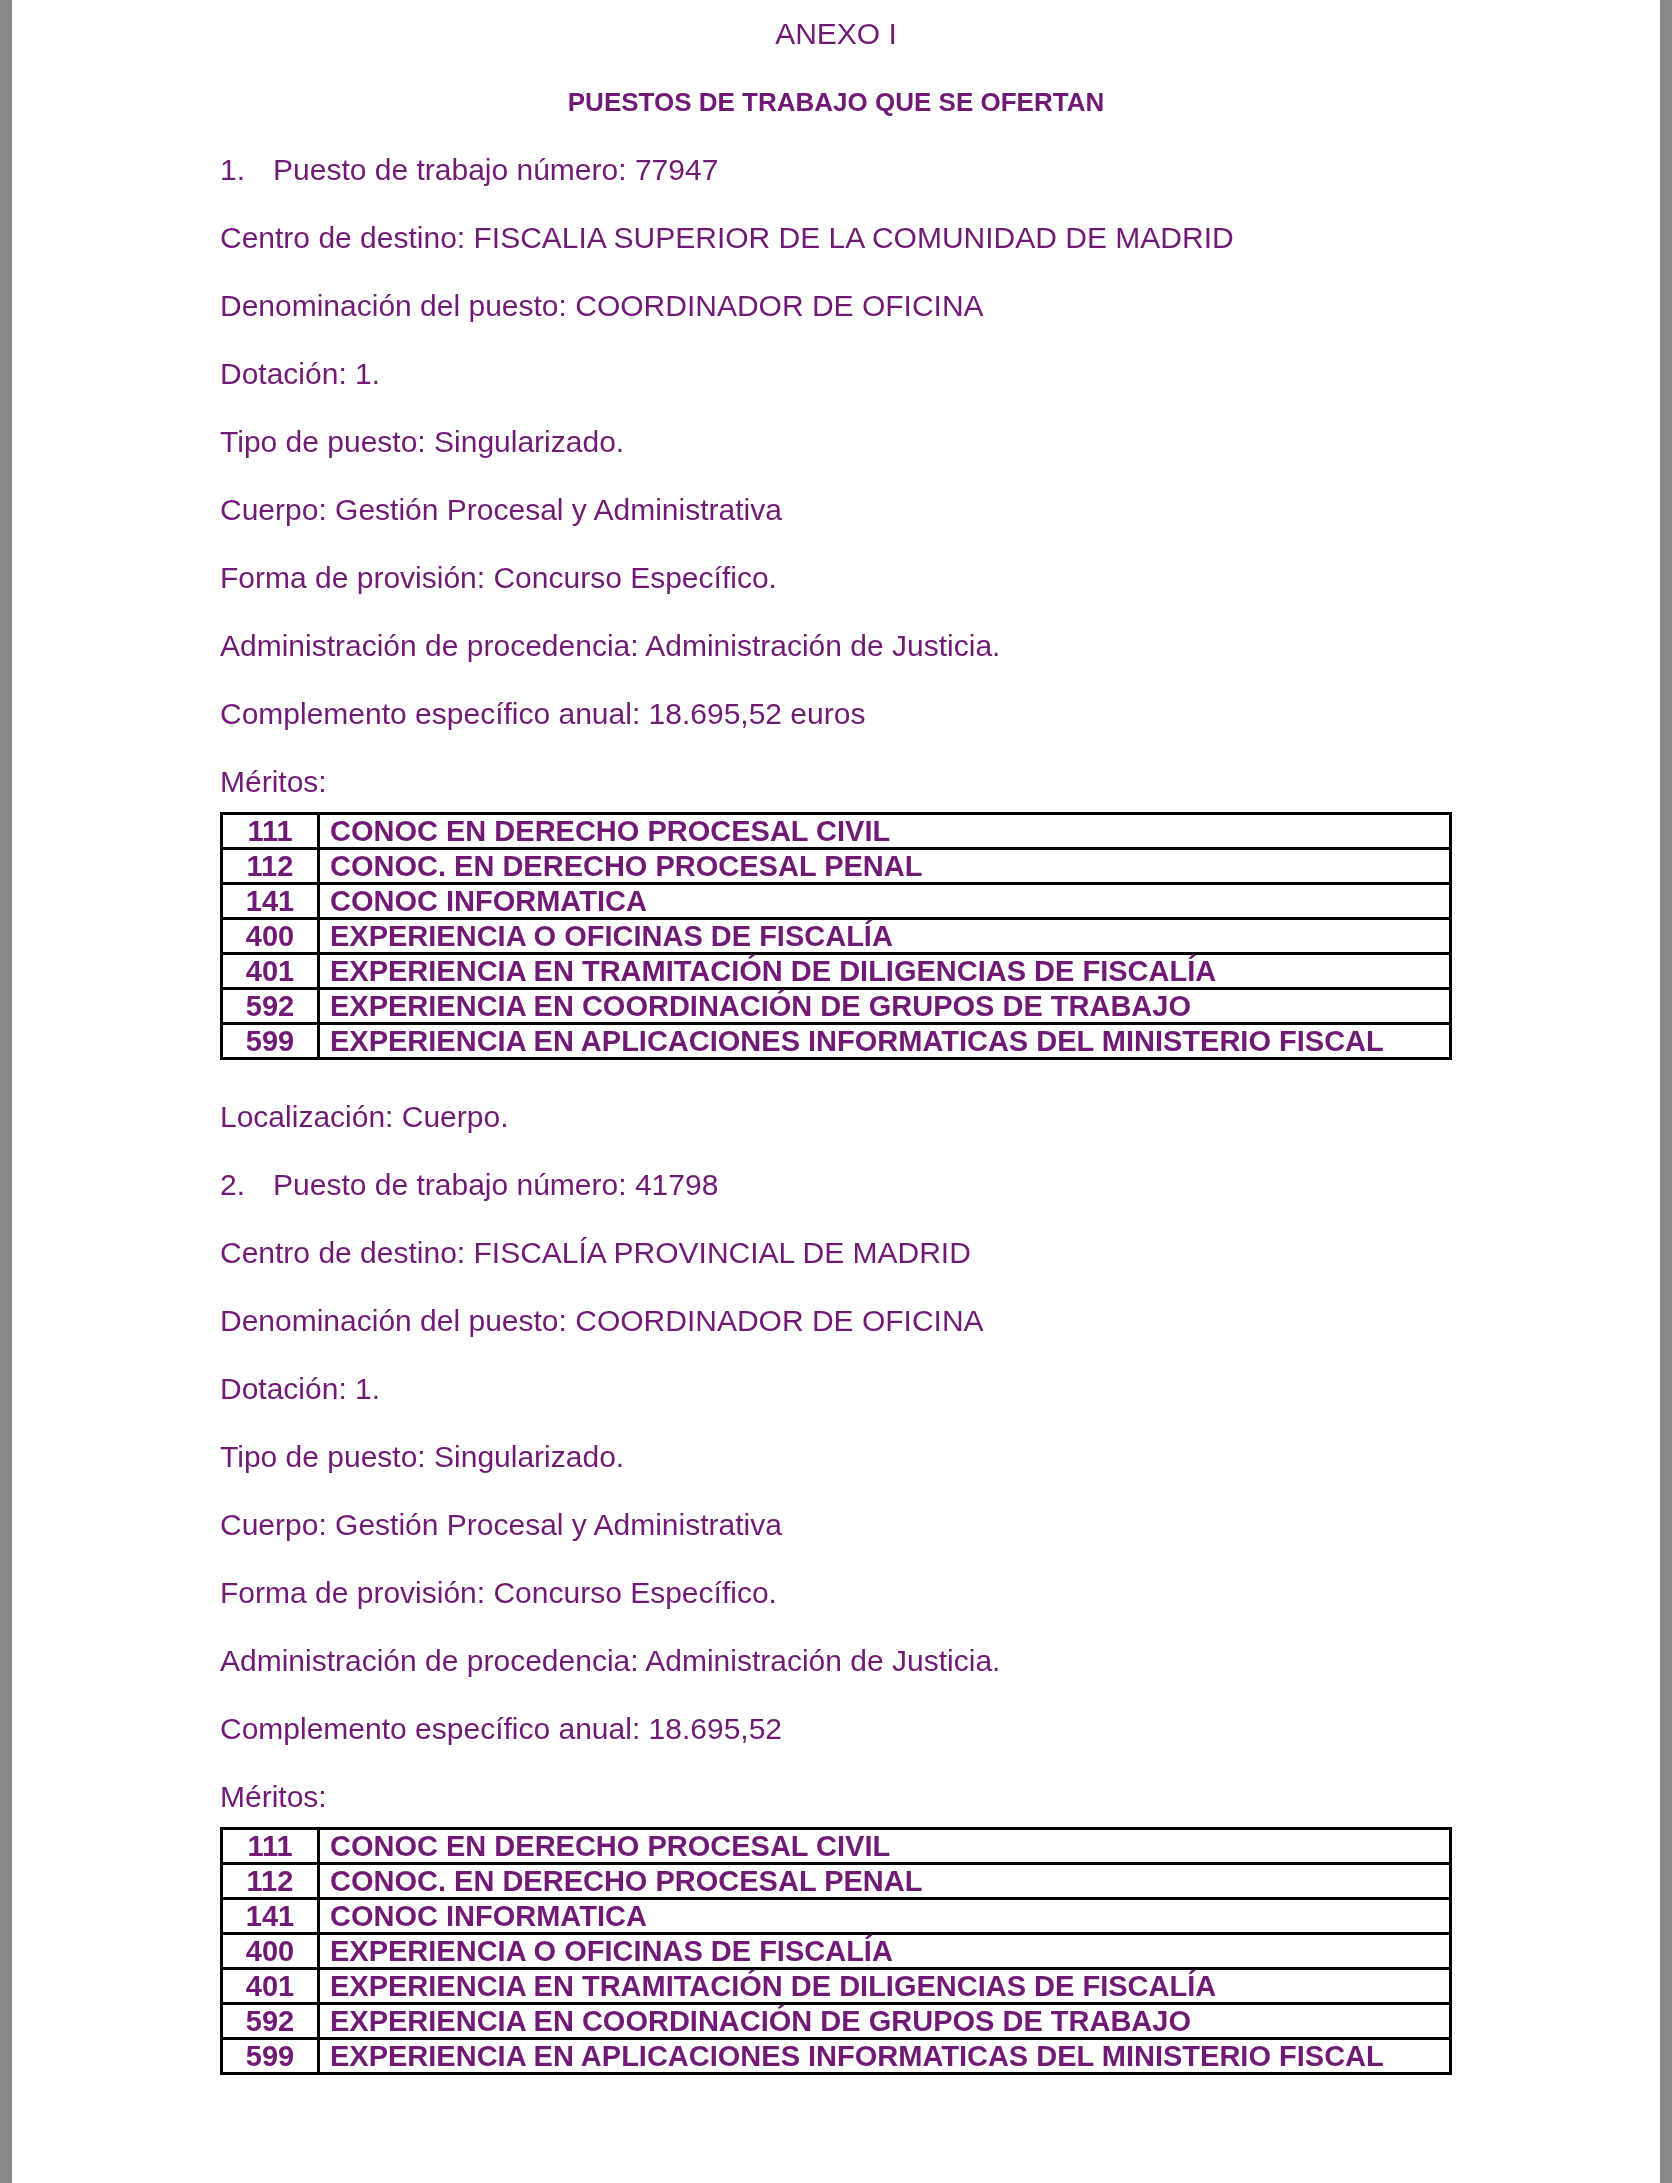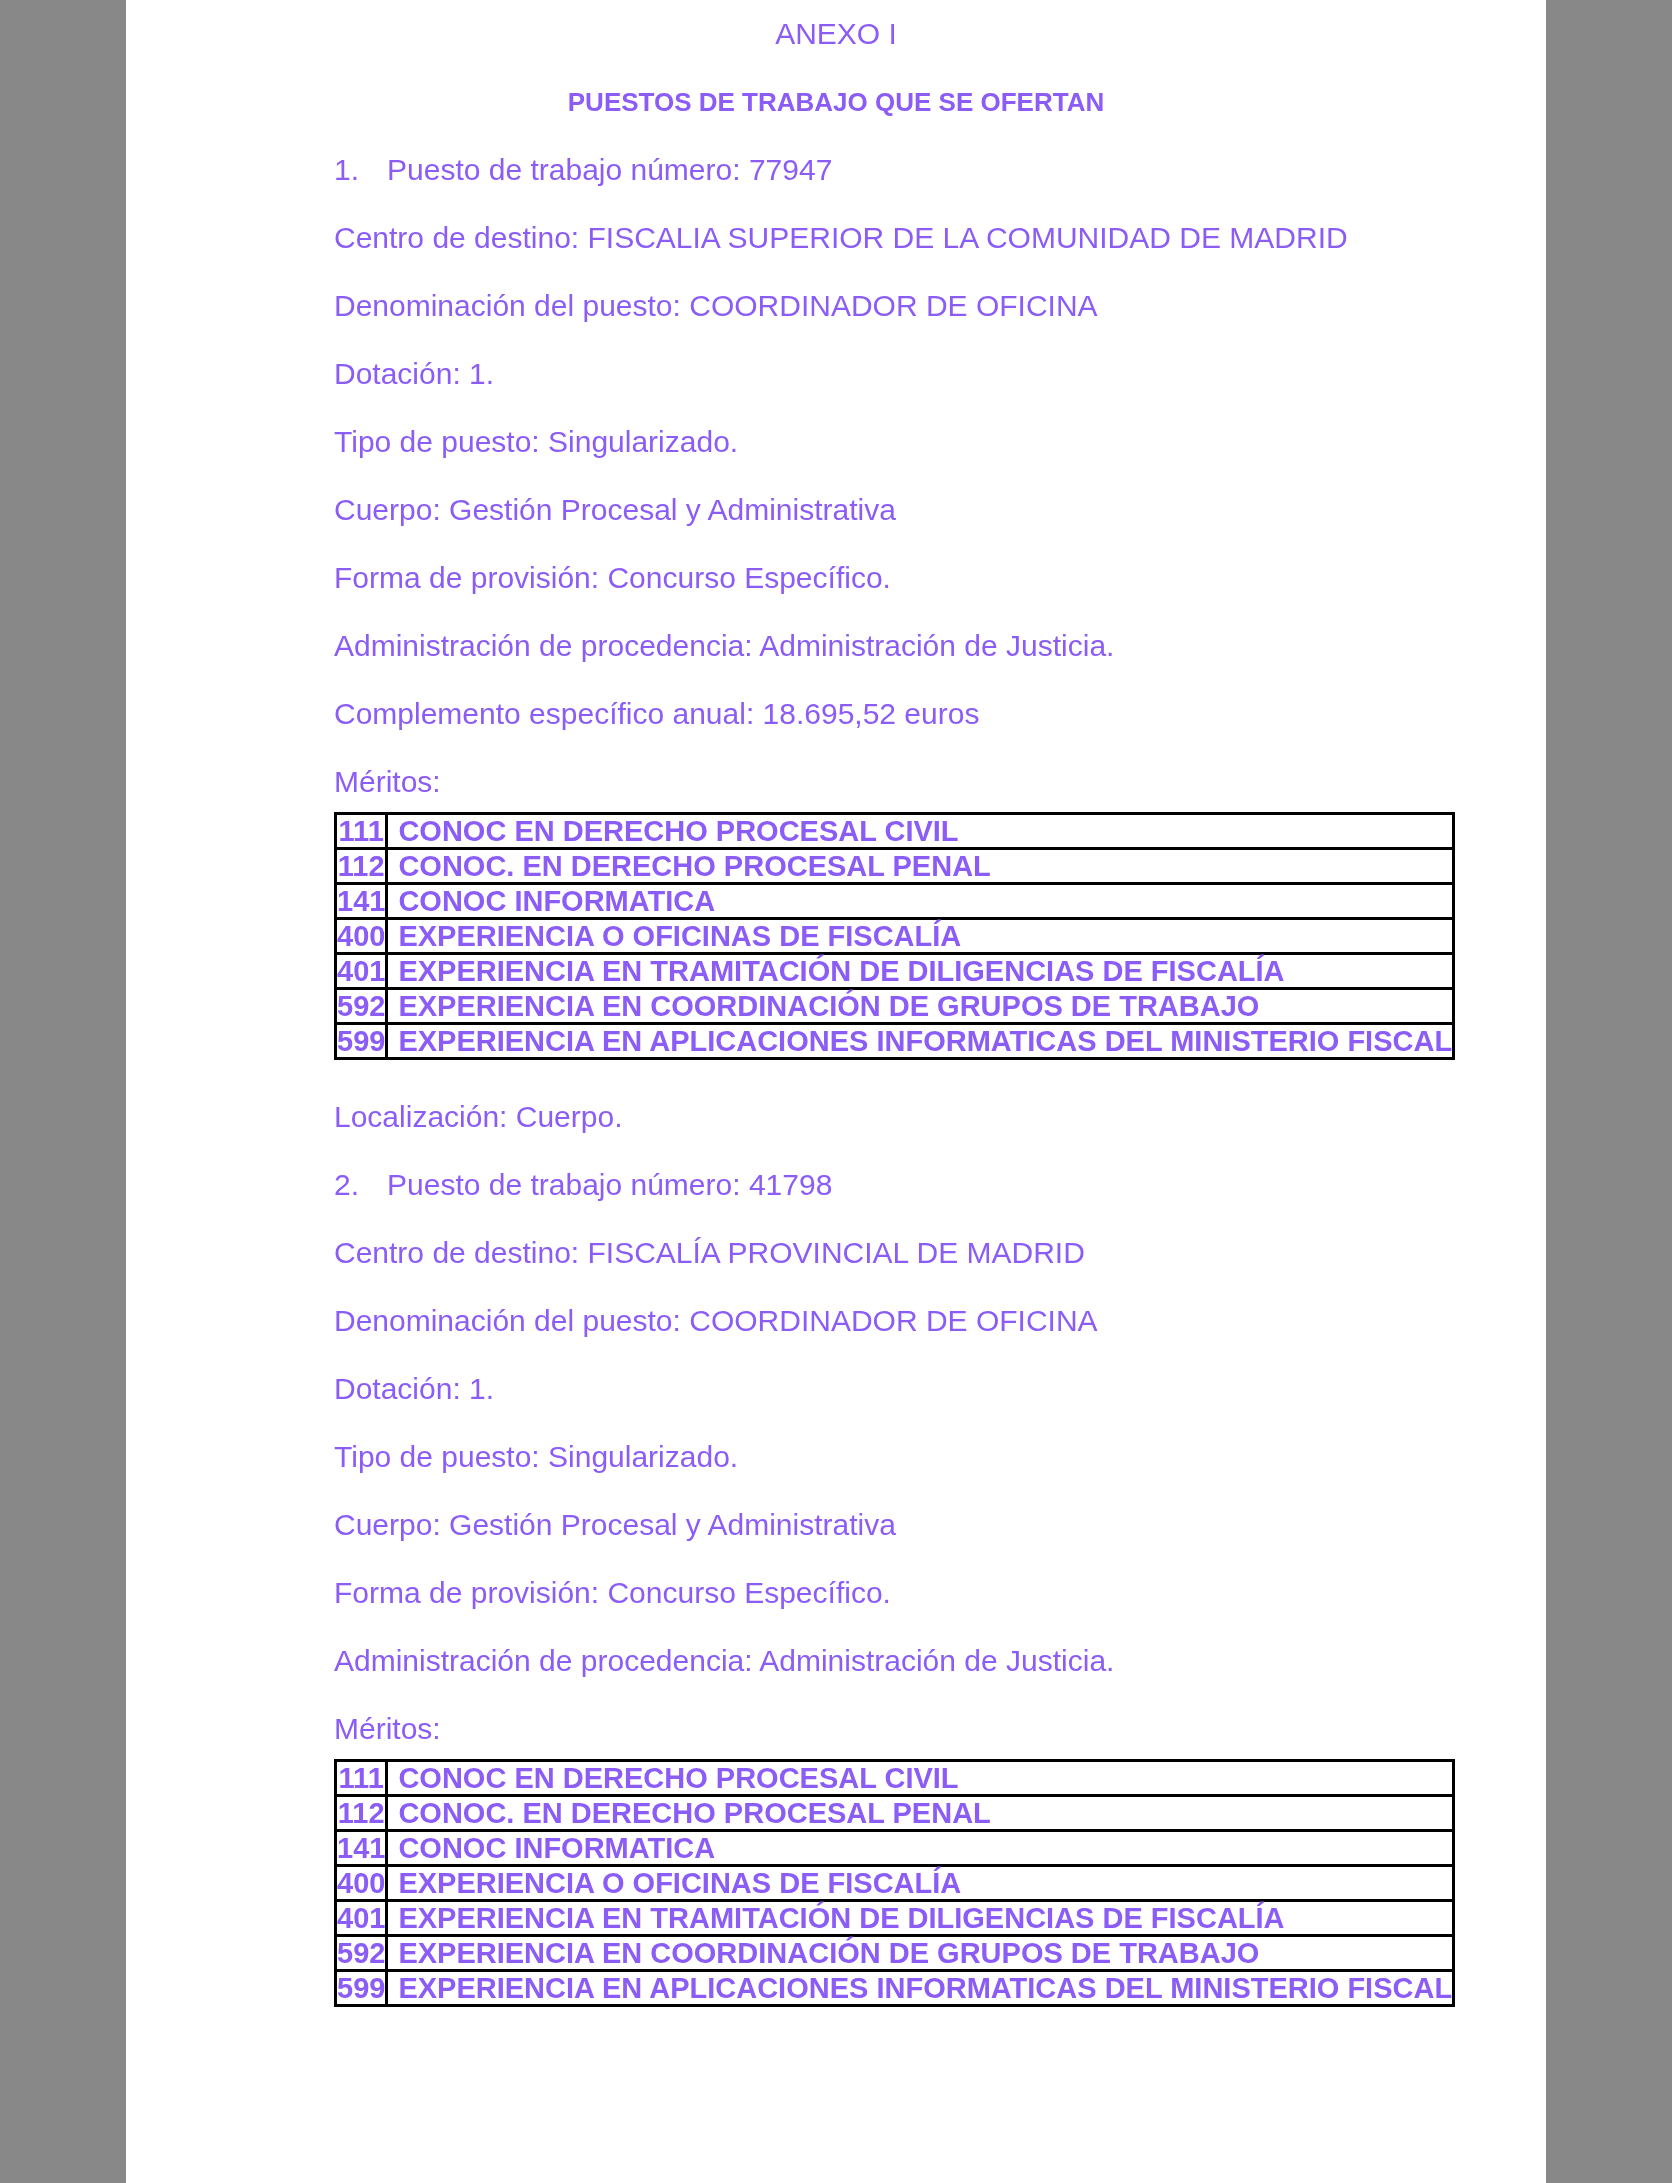--- a/index.html
+++ b/index.html
@@ -1,23 +1,23 @@
 <!DOCTYPE html>
 <html style="font-size:12px"><head>
 <meta charset="utf-8">
 <style>
   * { margin: 0; padding: 0; box-sizing: border-box; }
   html, body { background: #888; }
   .page {
     position: relative;
-    width: 1420px;
+    width: 1648px;
     height: 2183px;
     margin: 0 auto;
     background: #ffffff;
-    color: #8b5cf6;
+    color: #701a75;
     font-family: "Liberation Sans", sans-serif;
     font-size: 30px;
     line-height: 30px;
     overflow: hidden;
   }
   .content {
     padding: 19px 208px 0 208px;
   }
   .annex-title {
     text-align: center;
@@ -123,20 +123,21 @@
 
     <section>
       <p class="line numbered"><span class="num">2.</span><span>Puesto de trabajo número: 41798</span></p>
       <p class="line">Centro de destino: FISCALÍA PROVINCIAL DE MADRID</p>
       <p class="line">Denominación del puesto: COORDINADOR DE OFICINA</p>
       <p class="line">Dotación: 1.</p>
       <p class="line">Tipo de puesto: Singularizado.</p>
       <p class="line">Cuerpo: Gestión Procesal y Administrativa</p>
       <p class="line">Forma de provisión: Concurso Específico.</p>
       <p class="line">Administración de procedencia: Administración de Justicia.</p>
+      <p class="line">Complemento específico anual: 18.695,52</p>
       <p class="line merits-label">Méritos:</p>
 
       <table class="merits">
         <tbody>
           <tr>
             <td class="code">111</td>
             <td class="desc">CONOC EN DERECHO PROCESAL CIVIL</td>
           </tr>
           <tr>
             <td class="code">112</td>

